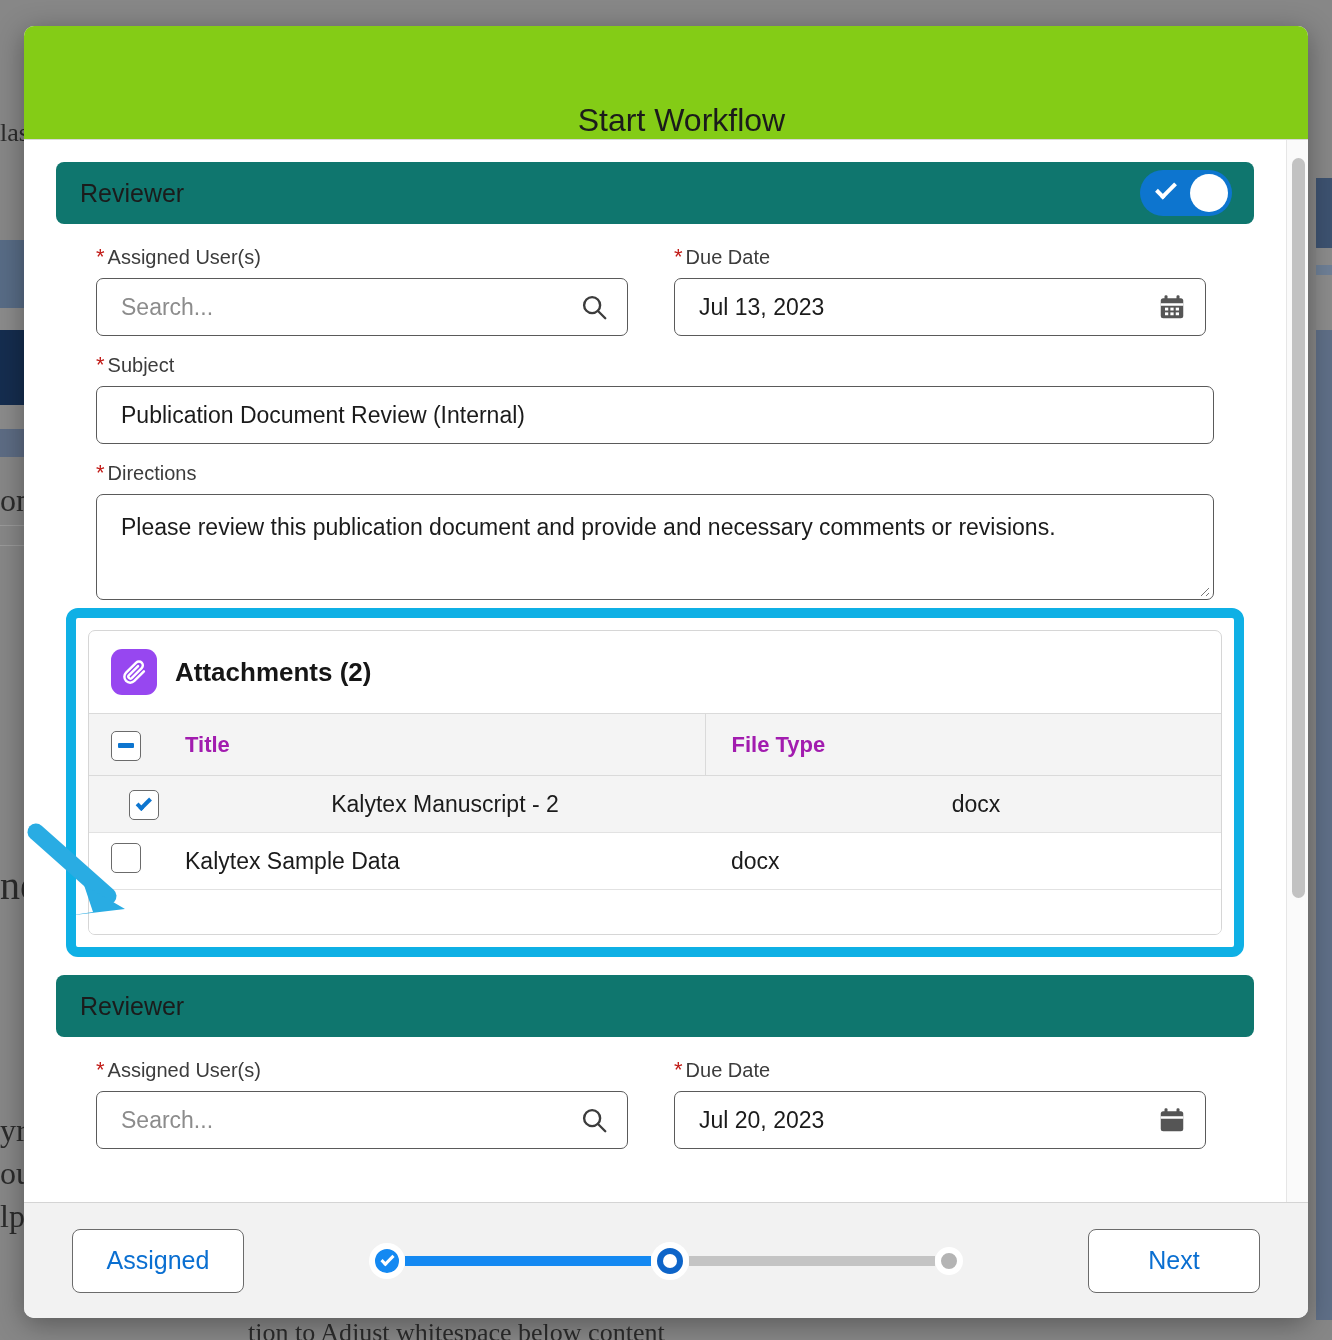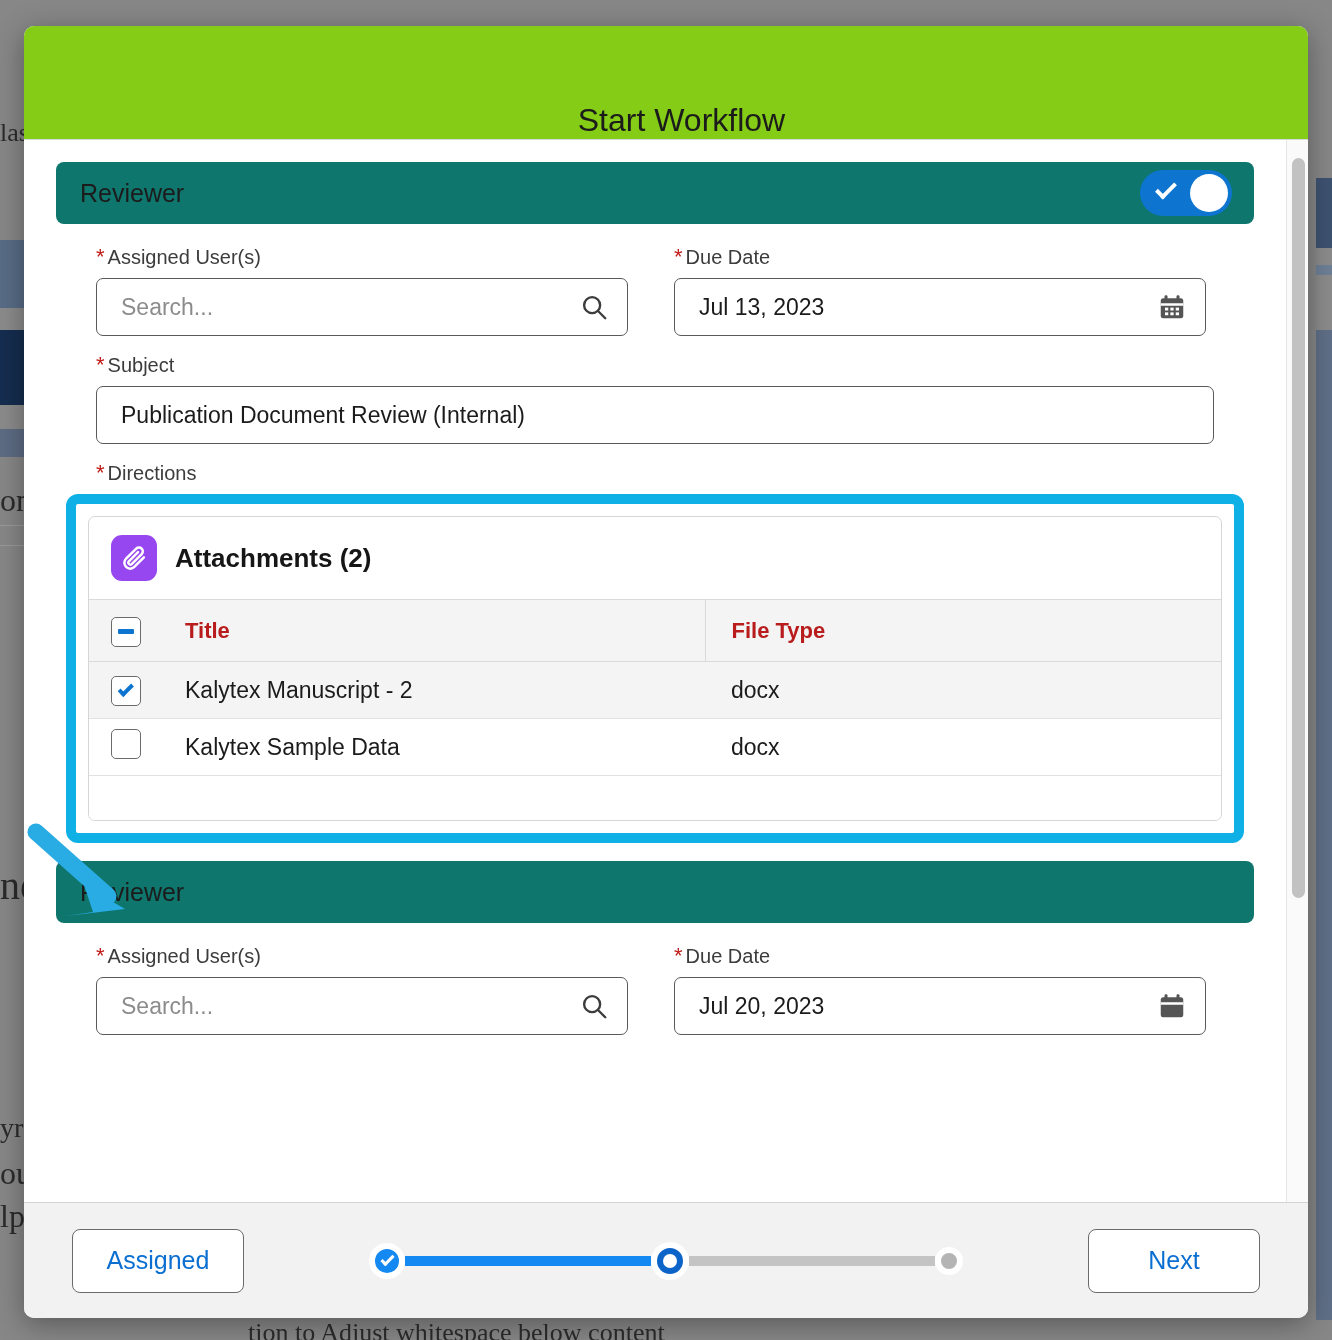--- a/index.html
+++ b/index.html
@@ -140,33 +140,33 @@
     width: 46px; height: 46px; border-radius: 11px;
     background: #9747f0; display: flex; align-items: center; justify-content: center;
     flex: 0 0 46px;
   }
   .attach-title { font-size: 26px; font-weight: bold; color: #161616; }
 
   table.attach { width: 100%; border-collapse: collapse; table-layout: fixed; }
   table.attach th, table.attach td { text-align: left; }
   table.attach thead th {
     background: #f4f4f4; height: 62px; font-size: 22px; font-weight: bold;
-    color: #b91c1c; border-top: 1px solid #dadada; border-bottom: 1px solid #dadada;
+    color: #a21caf; border-top: 1px solid #dadada; border-bottom: 1px solid #dadada;
     padding: 0;
   }
   table.attach thead th.c-sel { width: 88px; padding-left: 22px; }
   table.attach thead th.c-title { border-right: 1px solid #dadada; padding-left: 8px; }
   table.attach thead th.c-type { padding-left: 26px; width: 516px; }
   table.attach tbody td {
     height: 57px; font-size: 23px; color: #1b1b1b; border-bottom: 1px solid #e2e2e2; padding: 0;
   }
   table.attach tbody td.c-sel { padding-left: 22px; }
   table.attach tbody td.c-title { padding-left: 8px; }
   table.attach tbody td.c-type { padding-left: 26px; }
-  table.attach tbody tr.selected td { background: #f4f4f4; }
+  table.attach tbody tr.selected td { background: #f4f4f4; text-align: center; }
   .attach-foot { height: 44px; background: #fff; }
 
   .cb {
     width: 30px; height: 30px; border: 1px solid #6b6b6b; border-radius: 5px;
     background: #fff; display: inline-flex; align-items: center; justify-content: center;
     cursor: pointer;
   }
   .cb .dash { width: 16px; height: 5px; background: #0d75cf; border-radius: 1px; }
   .cb .chk {
     width: 15px; height: 8px; border-left: 4px solid #0d75cf; border-bottom: 4px solid #0d75cf;
@@ -219,21 +219,21 @@
   <div class="bg-band" style="top:288px;left:1316px;width:16px;height:42px;background:#8b8b8b;"></div>
   <div class="bg-band" style="top:265px;left:1316px;width:16px;height:10px;background:#6e7f96;"></div>
   <div class="bg-band" style="top:265px;left:1316px;width:16px;height:0px;background:#6e7f96;"></div>
   <div class="bg-band" style="top:330px;left:1316px;width:16px;height:990px;background:#5f6f87;"></div>
   <div class="bg-rule" style="top:525px;width:78px;"></div>
   <div class="bg-rule" style="top:545px;width:78px;"></div>
 
   <div class="bg-txt" style="left:0;top:118px;font-size:26px;width:40px;">las</div>
   <div class="bg-txt" style="left:0;top:482px;font-size:32px;width:36px;">on</div>
   <div class="bg-txt" style="left:0;top:862px;font-size:40px;width:40px;">ne</div>
-  <div class="bg-txt" style="left:0;top:1112px;font-size:28px;width:34px;">yr</div>
+  <div class="bg-txt" style="left:0;top:1112px;font-size:32px;width:34px;">yr</div>
   <div class="bg-txt" style="left:0;top:1155px;font-size:32px;width:34px;">ou</div>
   <div class="bg-txt" style="left:0;top:1198px;font-size:32px;width:34px;">lp</div>
   <div class="bg-txt" style="left:248px;top:1318px;font-size:26px;">tion to Adjust whitespace below content</div>
 </div>
 
 <div id="modal">
 
   <div id="modal-header">
     <div id="modal-title">Start Workflow</div>
   </div>
@@ -298,20 +298,27 @@
         </div>
         <div class="input">
           <span class="grow">Publication Document Review (Internal)</span>
         </div>
       </div>
 
       <div class="field full" style="margin-bottom:8px;">
         <div class="flabel">
           <span class="req">*</span>
           <span>Directions</span>
+        </div>
+        <div class="textarea">
+          <span>Please review this publication document and provide and necessary comments or revisions.</span>
+          <svg class="resize-grip" viewBox="0 0 14 14" stroke="#777" stroke-width="1">
+            <line x1="13" y1="5" x2="5" y2="13"></line>
+              <line x1="13" y1="10" x2="10" y2="13"></line>
+          </svg>
         </div>
       </div>
 
       <div class="highlight">
         <div class="attach-card">
           <div class="attach-head">
             <span class="clip-badge">
               <svg width="28" height="28" viewBox="0 0 24 24" fill="none" stroke="#fff" stroke-width="2.1" stroke-linecap="round" stroke-linejoin="round">
                 <path d="M20.5 11.5l-8.2 8.2a5 5 0 0 1-7.1-7.1l8.7-8.7a3.3 3.3 0 1 1 4.7 4.7l-8.6 8.6a1.7 1.7 0 0 1-2.4-2.4l7.9-7.9"></path>
               </svg>

